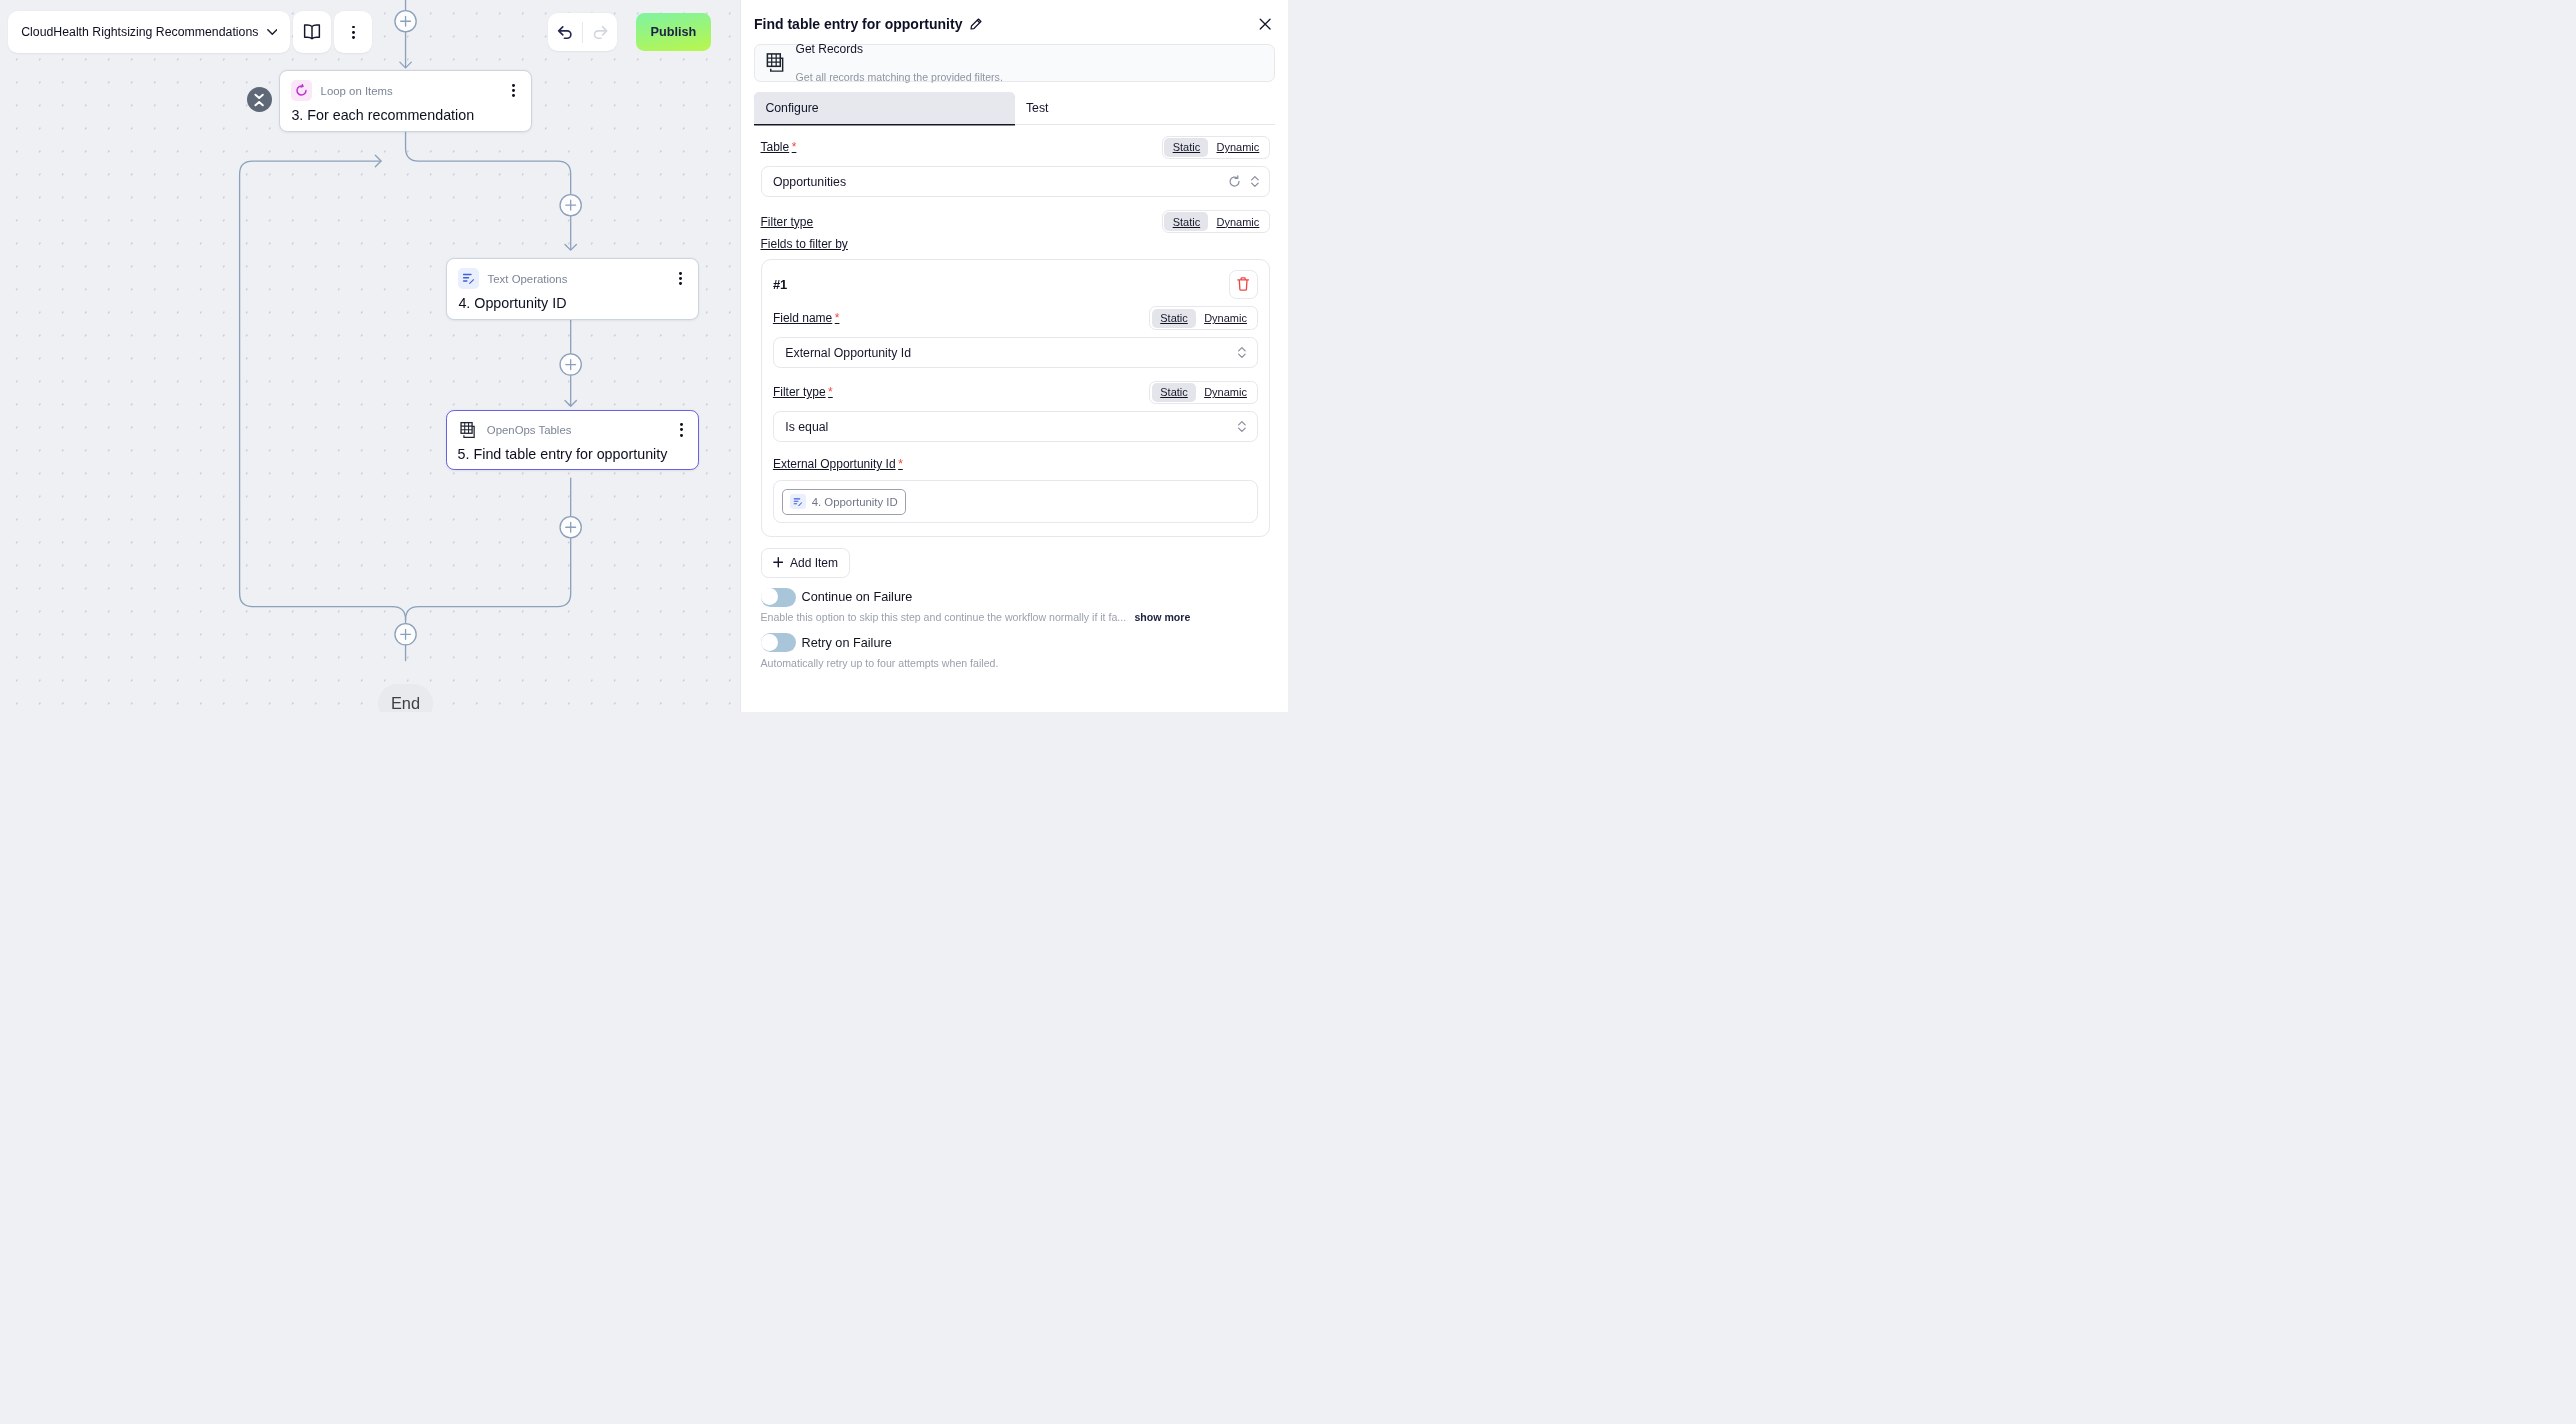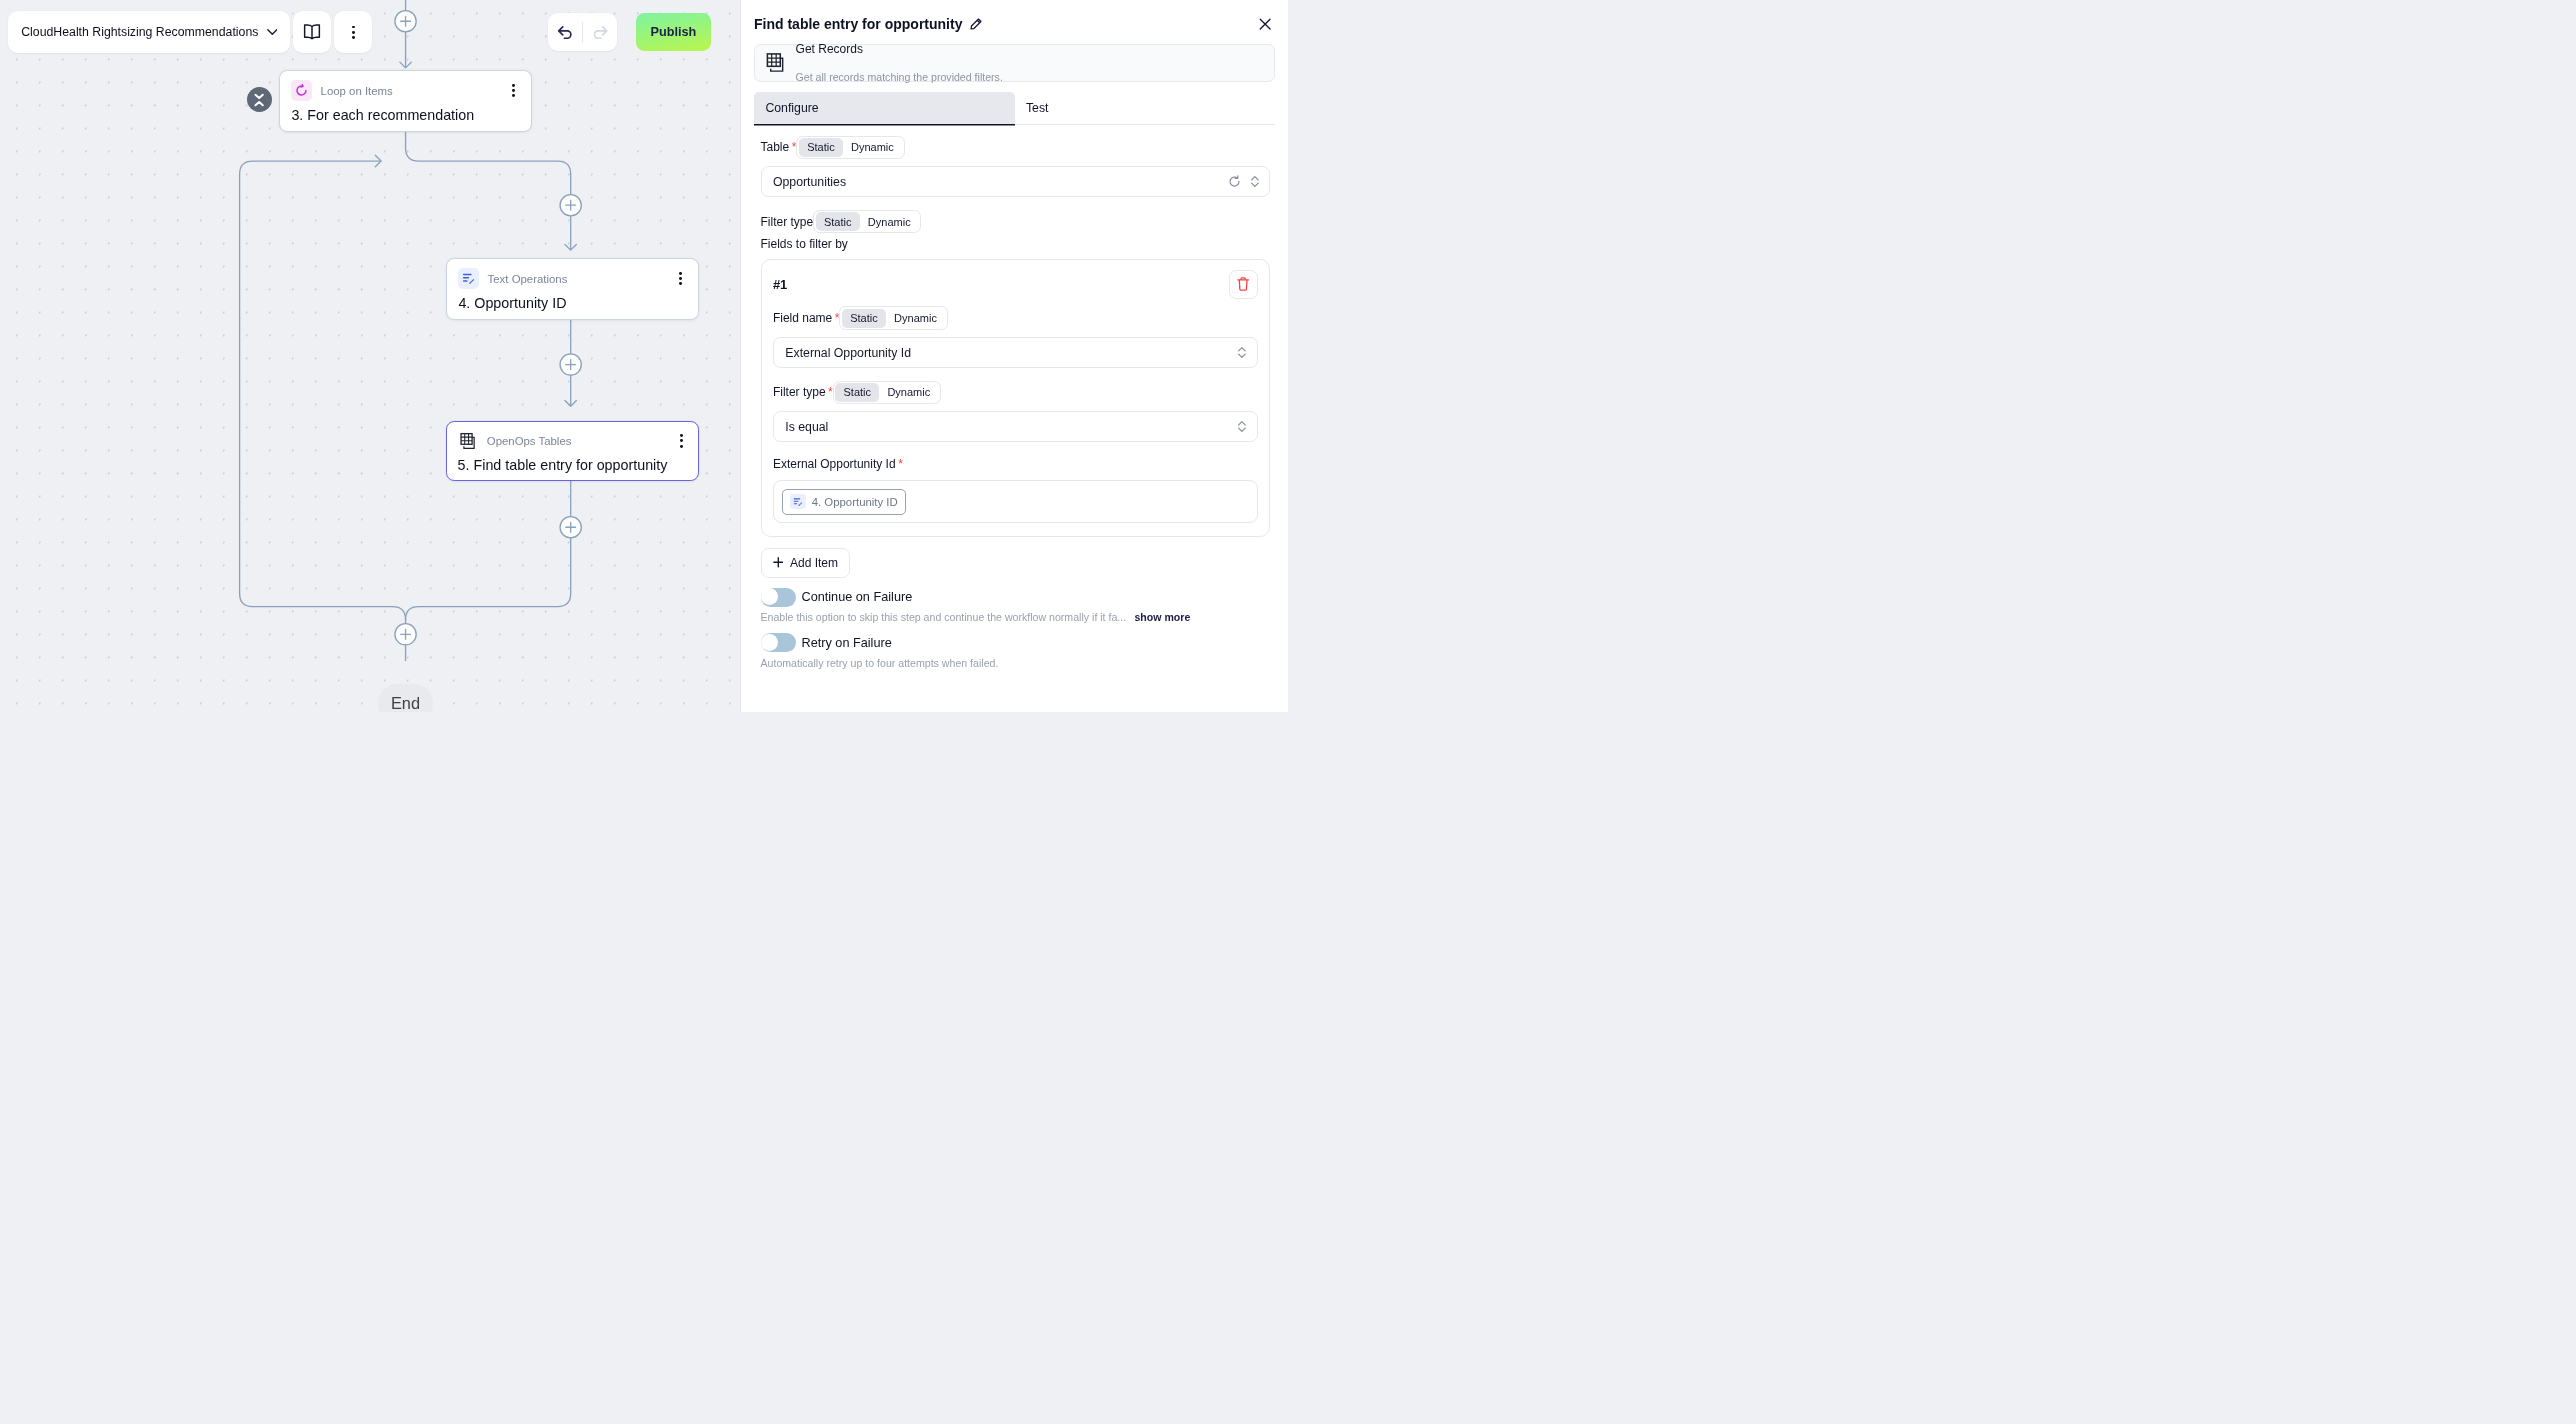--- a/index.html
+++ b/index.html
@@ -70,21 +70,21 @@
   .action-desc { font-size:10.6px; color:#8e95a3; }
 
   .tabs { margin-top:9.8px; display:flex; border-bottom:0.8px solid #e6e7eb; }
   .tab { flex:1; height:32px; display:flex; align-items:center; padding:0 11.4px; font-size:12.3px;
     color:#13162b; cursor:pointer; border:none; background:transparent;
     font-family:"Liberation Sans", sans-serif; }
   .tab.active { background:#e7e8ed; border-radius:4.9px 4.9px 0 0; font-weight:500;
     box-shadow:0 1.6px 0 0 #14172b; }
 
   .fields { padding:9.8px 4.9px 0 6.5px; }
-  .frow { display:flex; align-items:center; height:26px; }
+  .frow { display:flex; align-items:center; justify-content:space-between; height:26px;text-decoration:underline; }
   .flabel { font-size:12px; font-weight:500; color:#131629; }
   .req { color:#f0473d; margin-left:2.5px; }
   .segtoggle { display:flex; border:0.8px solid #e6e7eb; border-radius:6.5px; padding:1.6px; background:#fff; }
   .seg { padding:3.3px 8.2px; font-size:11px; color:#15182c; border:none; background:transparent;
     border-radius:4.9px; cursor:pointer; font-family:"Liberation Sans", sans-serif; }
   .seg.active { background:#e4e5ea; }
 
   .select { margin-top:5.7px; height:31px; border:0.8px solid #e6e7eb; border-radius:7.4px; display:flex;
     align-items:center; padding:0 9.8px 0 11.4px; cursor:pointer; background:#fff; }
   .select .val { font-size:12.3px; color:#14172b; flex:1; }
@@ -245,21 +245,21 @@
       <span class="node-app">Text Operations</span>
       <button class="kebab">
           <i></i>
           <i></i>
           <i></i>
         </button>
     </div>
     <div class="node-title">4. Opportunity ID</div>
   </div>
 
-  <div class="node selected" style="left:446px; top:421px;">
+  <div class="node selected" style="left:446px; top:410px;">
     <div class="node-head">
       <span class="node-icon">
         <svg width="18" height="18" viewBox="0 0 22 22">
             <path d="M16 6.5 H18.5 V20 H6 V17.5" stroke="#1f2430" stroke-width="1.5" fill="none"></path>
             <rect x="2.5" y="2" width="13.5" height="13" stroke="#1f2430" stroke-width="1.6" fill="#fff"></rect>
             <path d="M2.5 6.3 H16 M2.5 10.6 H16 M7 2 V15 M11.7 2 V15" stroke="#1f2430" stroke-width="1.3"></path>
           </svg>
       </span>
       <span class="node-app">OpenOps Tables</span>
       <button class="kebab">

